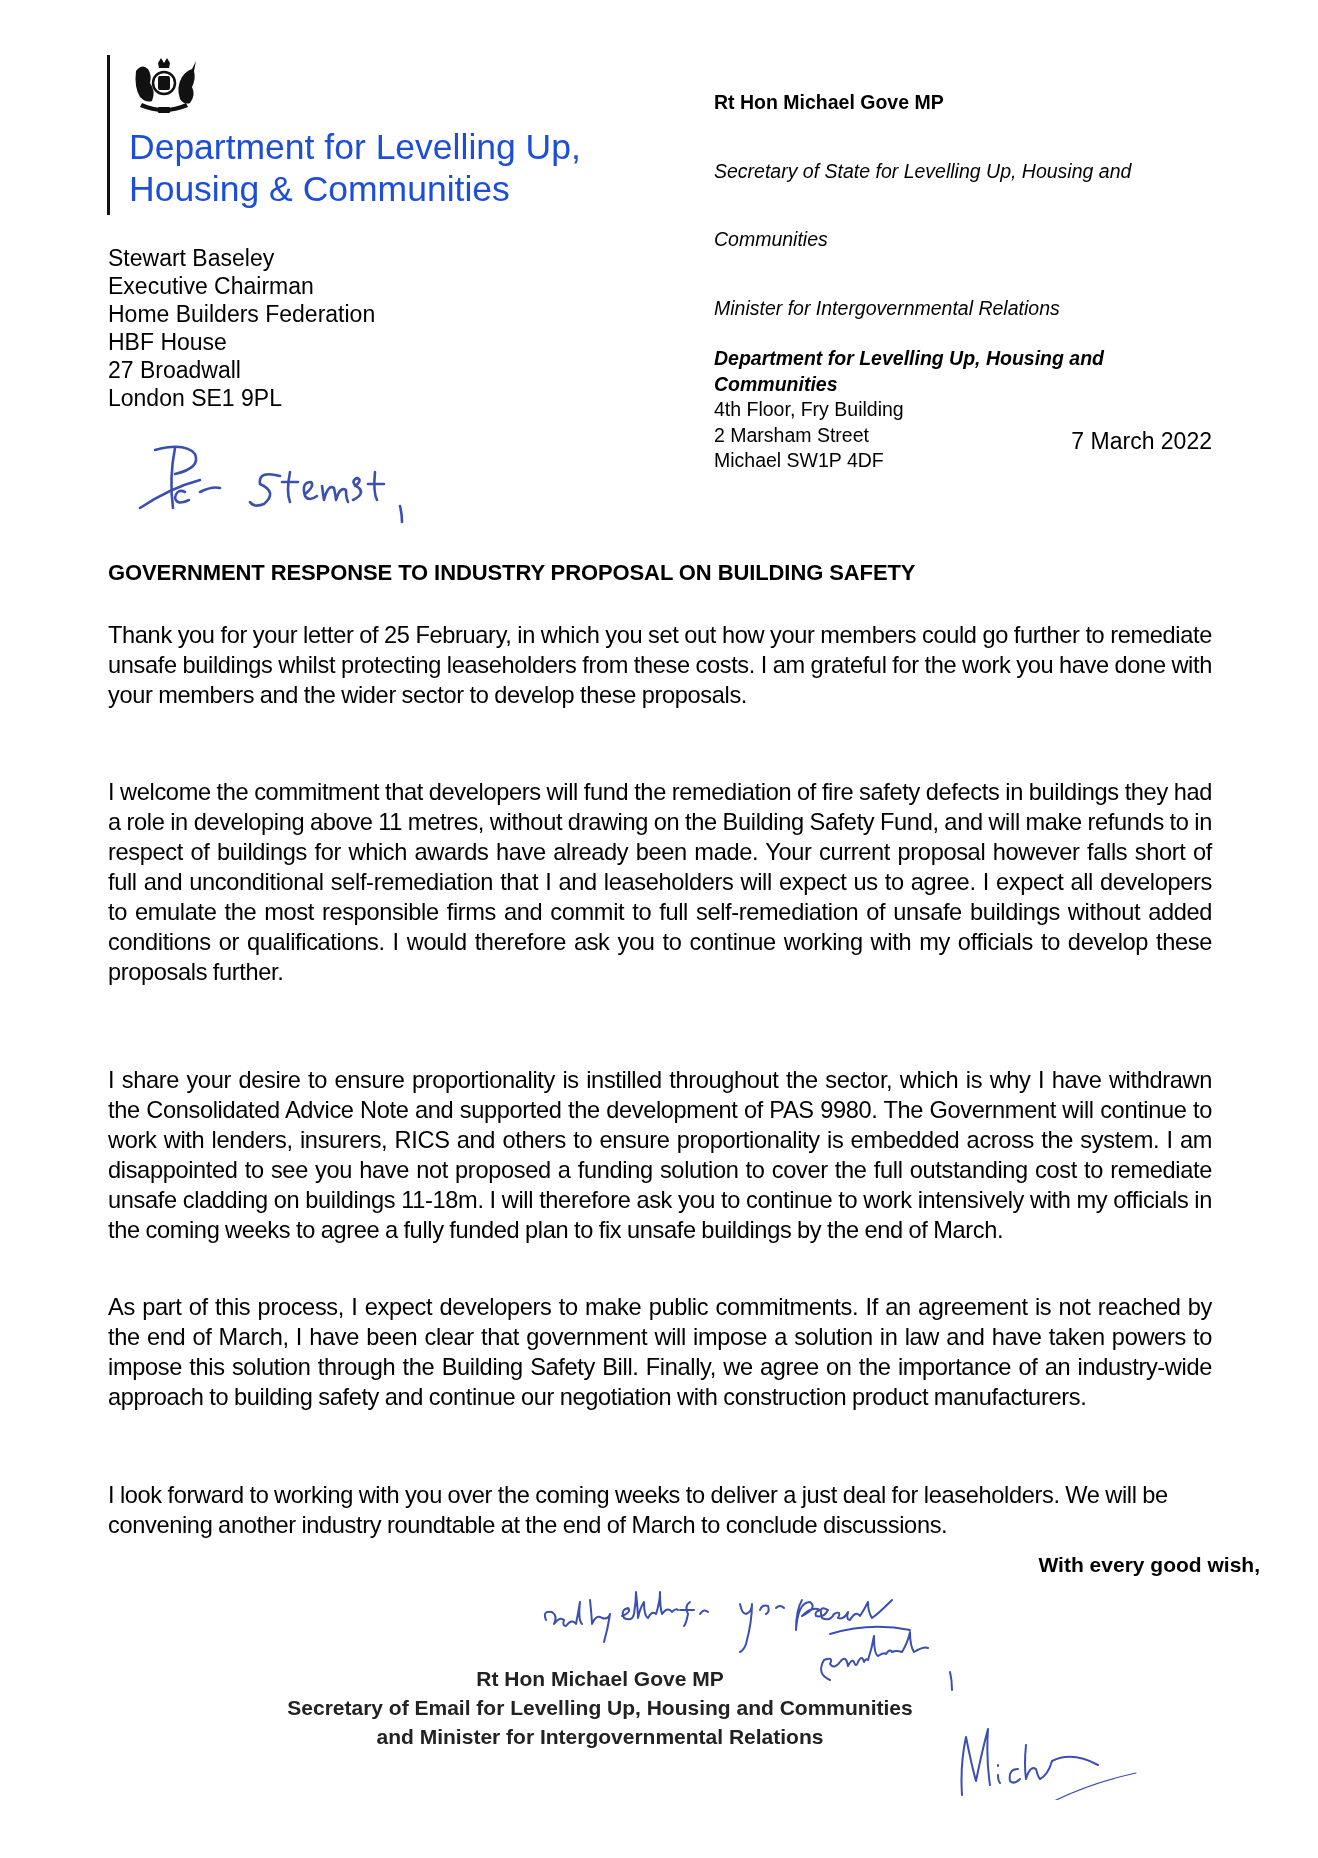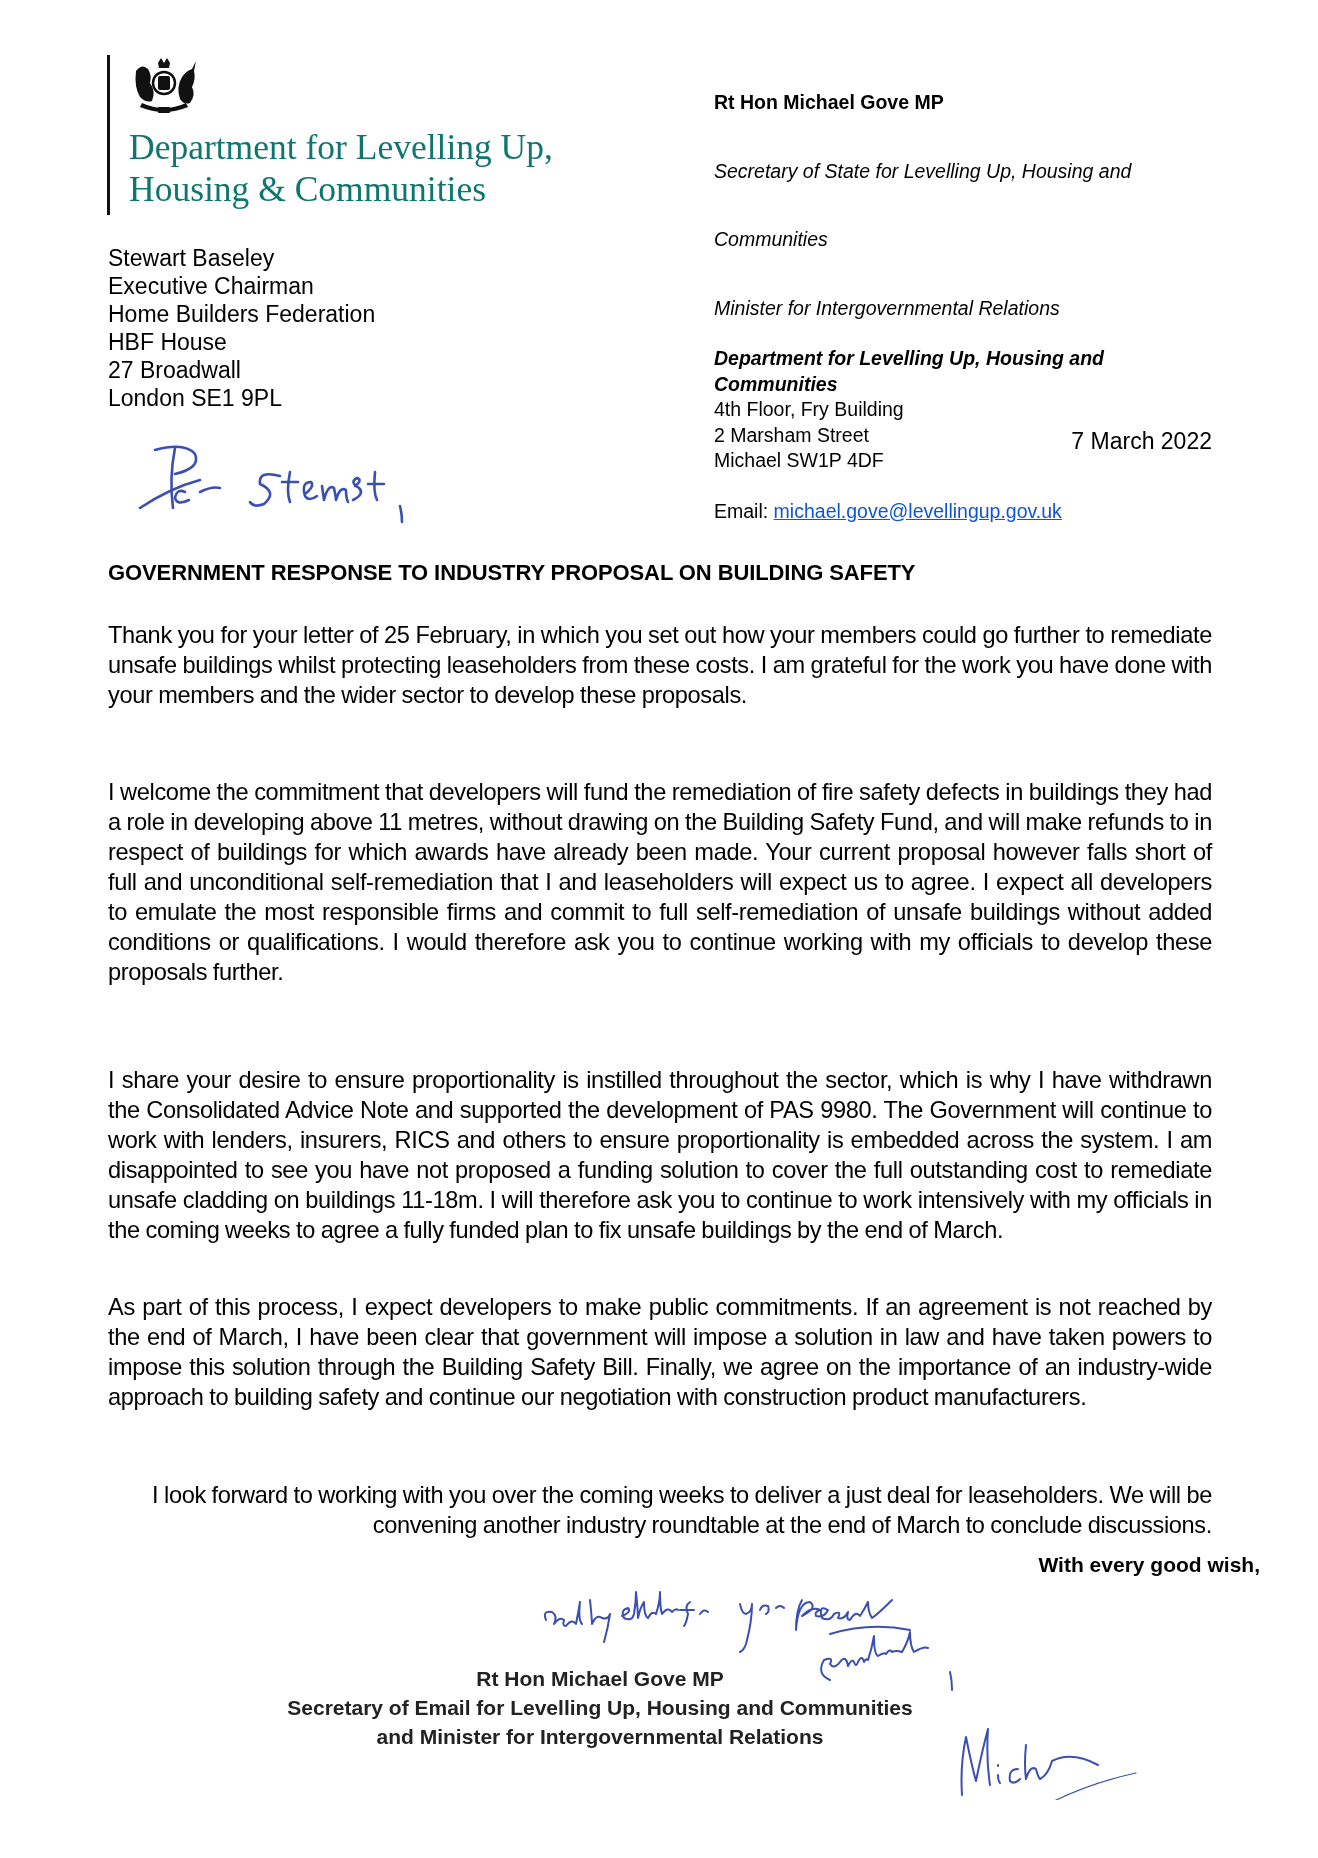--- a/index.html
+++ b/index.html
@@ -3,21 +3,21 @@
 <meta charset="utf-8">
 <style>
   html, body { margin: 0; padding: 0; background: #ffffff; }
   body { width: 1318px; height: 1858px; position: relative; overflow: hidden;
          font-family: "Liberation Sans", sans-serif; color: #000; }
   .abs { position: absolute; }
 
   
   #logo-bar { left: 107px; top: 55px; width: 3px; height: 160px; background: #111; }
   #crest { left: 128px; top: 57px; width: 72px; height: 58px; }
-  #dept-name { left: 129px; top: 126px; font-size: 35.5px; line-height: 42px; color: #0f766e; font-family: Liberation Serif, serif; }
+  #dept-name { left: 129px; top: 126px; font-size: 35.5px; line-height: 42px; color: #1d4ed8; }
 
   
   #sender { left: 714px; top: 90px; font-size: 19.5px; line-height: 25.5px; }
   #sender .name { font-weight: bold; }
   #sender .italic { font-style: italic; margin-top: 43px; }
   #sender .bi { font-weight: bold; font-style: italic; }
   #sender .gap { height: 25px; }
   #sender a { color: #1155cc; text-decoration: underline; }
 
   
@@ -31,21 +31,21 @@
   
   #subject { left: 108px; top: 560px; font-size: 22px; font-weight: bold; letter-spacing: -0.1px; }
 
   
   .para { position: absolute; left: 108px; width: 1104px; font-size: 23.6px; line-height: 30px;
           text-align: justify; letter-spacing: -0.35px; word-spacing: -0.5px; }
   #p1 { top: 620px; }
   #p2 { top: 777px; }
   #p3 { top: 1065px; }
   #p4 { top: 1292px; }
-  #p5 { top: 1480px; text-align: right; }
+  #p5 { top: 1480px; text-align: left; }
 
   
   #closing { left: 0; width: 1260px; top: 1553px; text-align: right; }
   #closing .wish { font-weight: bold; font-size: 21px; margin-left: -80px; }
   #sign-block { left: 200px; width: 800px; top: 1664px; text-align: center;
                 font-weight: bold; font-size: 21px; line-height: 29px; color: #222; }
   #hand-note { left: 540px; top: 1580px; width: 600px; height: 120px; }
   #hand-sig { left: 940px; top: 1715px; width: 200px; height: 85px; }
 </style>
 </head>
@@ -73,23 +73,20 @@
   <div class="italic">Secretary of State for Levelling Up, Housing and</div>
   <div class="italic">Communities</div>
   <div class="italic">Minister for Intergovernmental Relations</div>
   <div class="gap"></div>
   <div class="bi">Department for Levelling Up, Housing and</div>
   <div class="bi">Communities</div>
   <div>4th Floor, Fry Building</div>
   <div>2 Marsham Street</div>
   <div>Michael SW1P 4DF</div>
   <div class="gap"></div>
-  <div>
-    <span>Email: </span><a href="mailto:michael.gove@levellingup.gov.uk">michael.gove@levellingup.gov.uk</a>
-  </div>
 </div>
 
 <div id="recipient" class="abs">
   <div>Stewart Baseley</div>
   <div>Executive Chairman</div>
   <div>Home Builders Federation</div>
   <div>HBF House</div>
   <div>27 Broadwall</div>
   <div>London SE1 9PL</div>
 </div>

